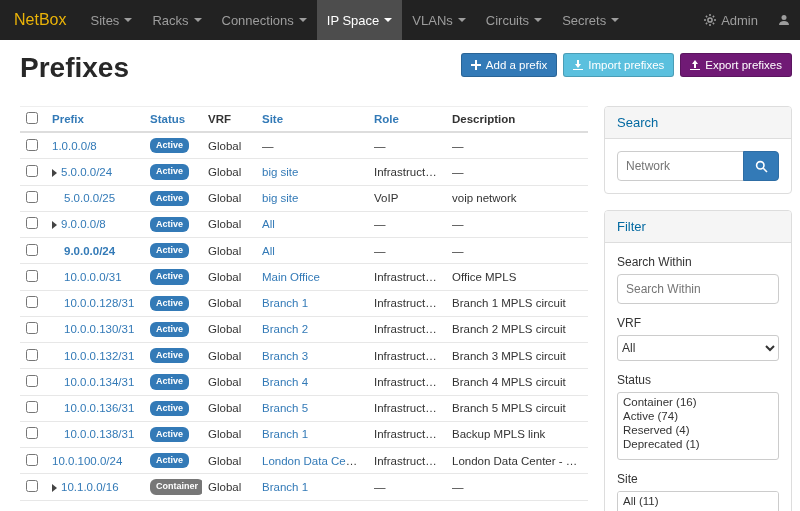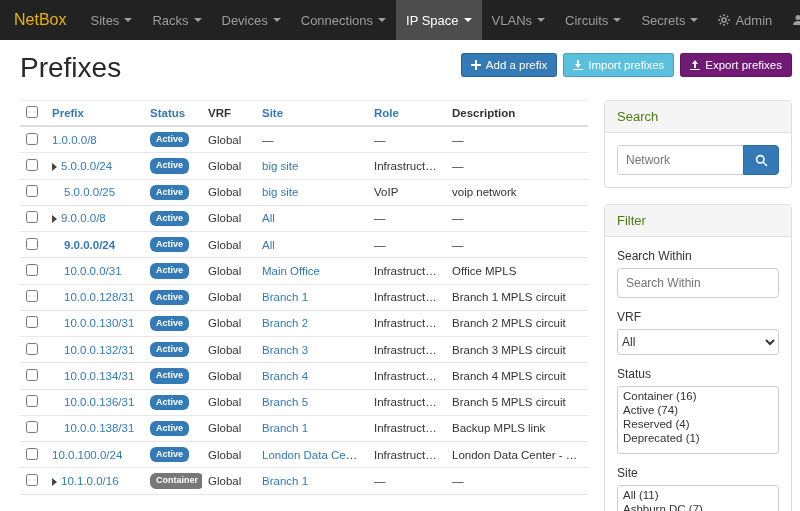--- a/index.html
+++ b/index.html
@@ -13,21 +13,21 @@
   .nav-item{display:flex;align-items:center;gap:5px;padding:0 10px;cursor:pointer;white-space:nowrap}
   .nav-item.active{background:#4d4d4d;color:#fff}
   .caret{width:0;height:0;border-left:4px solid transparent;border-right:4px solid transparent;border-top:4px solid currentColor;display:inline-block}
   .nav-right{margin-left:auto;display:flex}
   .nav-right .nav-item{gap:5px}
   .nav-icon{display:inline-flex;align-items:center}
 
   
   .content{padding:0 8px 0 20px}
   .page-head{display:flex;justify-content:space-between;align-items:flex-start;margin-top:4px}
-  h1{font-size:28px;font-weight:400;color:#282828;margin:8px 0 16px}
+  h1{font-size:28px;font-weight:700;color:#282828;margin:8px 0 22px}
   .actions{display:flex;gap:6px;margin-top:9px}
   .btn{display:inline-flex;align-items:center;gap:5px;color:#fff;font-size:11.5px;padding:5px 9px;border-radius:3px;border:1px solid rgba(0,0,0,.18);cursor:pointer;font-family:inherit;white-space:nowrap}
 
   
   .main{display:flex;gap:16px;align-items:flex-start}
   .table-wrap{flex:1;min-width:0}
 
   
   table{width:100%;border-collapse:collapse;font-size:11.5px;table-layout:fixed}
   th{text-align:left;padding:5px 6px;border-bottom:2px solid #ddd;border-top:1px solid #eee;font-weight:bold;color:#333;white-space:nowrap;overflow:hidden}
@@ -40,21 +40,21 @@
   col.c-site{width:112px}
   col.c-role{width:78px}
   input[type=checkbox]{width:12px;height:12px;cursor:pointer}
   .link{color:#337ab7;text-decoration:none;cursor:pointer}
   .badge{display:inline-block;color:#fff;font-size:9px;font-weight:bold;padding:2px 6px;border-radius:6px;line-height:1.25}
   .expand-arrow{display:inline-block;width:0;height:0;border-top:4px solid transparent;border-bottom:4px solid transparent;border-left:5px solid #444;margin-right:4px;vertical-align:middle;cursor:pointer}
 
   
   .sidebar{width:188px;flex-shrink:0}
   .panel{border:1px solid #ddd;border-radius:4px;margin-bottom:16px;background:#fff}
-  .panel-heading{background:#f5f5f5;border-bottom:1px solid #ddd;padding:8px 12px;font-size:13px;border-radius:3px 3px 0 0;color:#4d7c0f}
+  .panel-heading{background:#f5f5f5;border-bottom:1px solid #ddd;padding:8px 12px;font-size:13px;border-radius:3px 3px 0 0;color:#0369a1}
   .panel-body{padding:12px}
   .input-group{display:flex}
   .input-group input{flex:1;min-width:0;height:30px;border:1px solid #ccc;border-radius:4px 0 0 4px;padding:0 8px;font-size:12px;font-family:inherit;color:#555}
   .search-btn{width:36px;height:30px;background:#337ab7;border:1px solid #2e6da4;border-radius:0 4px 4px 0;display:flex;align-items:center;justify-content:center;cursor:pointer;margin-left:-1px}
   .filter-label{display:block;font-size:12px;margin:12px 0 5px;color:#333}
   .panel-body .filter-label:first-child{margin-top:0}
   .text-input{width:100%;height:30px;border:1px solid #ccc;border-radius:4px;padding:0 8px;font-size:12px;font-family:inherit;color:#555}
   .single-select{width:100%;height:26px;font-size:12px;font-family:inherit;border:1px solid #ccc;border-radius:3px;background:#fff;color:#333}
   .multi-select{width:100%;border:1px solid #ccc;border-radius:3px;font-size:11.5px;font-family:inherit;padding:2px;color:#333;overflow-y:scroll}
   .status-select{height:68px}
@@ -68,24 +68,20 @@
 
   <nav class="navbar">
     <a class="brand">NetBox</a>
     <div class="nav-items">
         <div class="nav-item">
           <span>Sites</span>
           <span class="caret"></span>
         </div>
         <div class="nav-item">
           <span>Racks</span>
-          <span class="caret"></span>
-        </div>
-        <div class="nav-item">
-          <span>Devices</span>
           <span class="caret"></span>
         </div>
         <div class="nav-item">
           <span>Connections</span>
           <span class="caret"></span>
         </div>
         <div class="nav-item active">
           <span>IP Space</span>
           <span class="caret"></span>
         </div>

